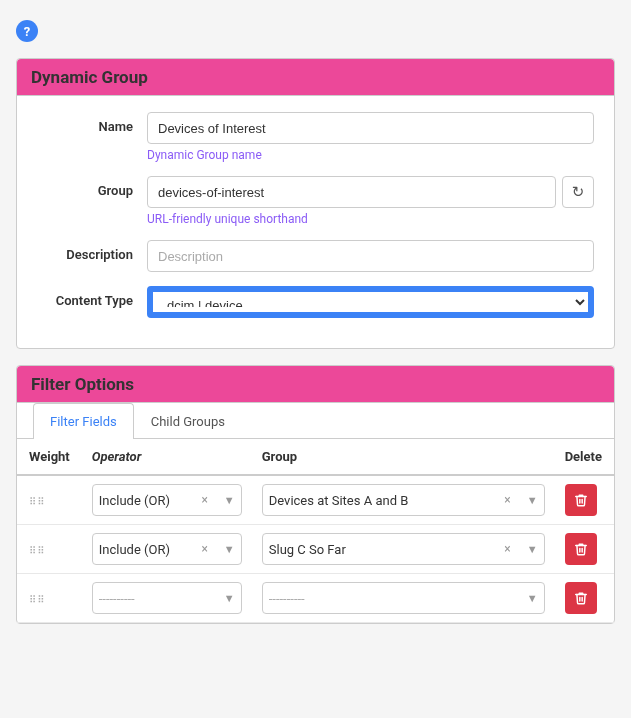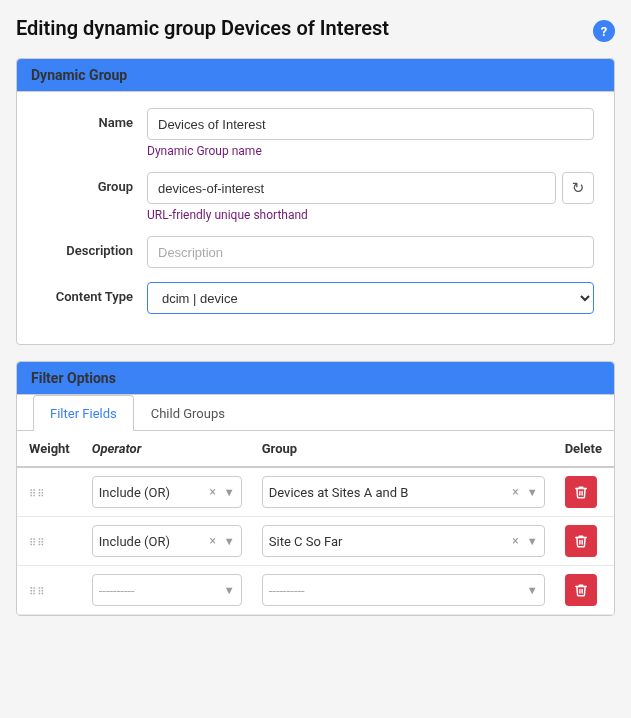--- a/index.html
+++ b/index.html
@@ -38,25 +38,25 @@
       flex-shrink: 0;
       margin-top: 4px;
     }
     .card {
       background: #fff;
       border: 1px solid #ccc;
       border-radius: 4px;
       margin-bottom: 16px;
     }
     .card-header {
-      background: #3b82f6;
+      background: #ec4899;
       border-bottom: 1px solid #ccc;
       padding: 8px 14px;
       font-weight: 700;
-      font-size: 14px;
+      font-size: 17px;
       border-radius: 4px 4px 0 0;
     }
     .card-body {
       padding: 16px 20px;
     }
     .form-row {
       display: flex;
       align-items: flex-start;
       margin-bottom: 14px;
     }
@@ -79,21 +79,21 @@
       border-radius: 4px;
       font-size: 13px;
       color: #333;
       height: 32px;
     }
     .form-input::placeholder {
       color: #aaa;
     }
     .form-hint {
       font-size: 12px;
-      color: #701a75;
+      color: #8b5cf6;
       margin-top: 4px;
     }
     .slug-wrapper {
       display: flex;
       align-items: center;
       gap: 6px;
     }
     .slug-input {
       flex: 1;
       padding: 12px 10px;
@@ -113,21 +113,21 @@
       display: flex;
       align-items: center;
       justify-content: center;
       font-size: 15px;
       color: #555;
       flex-shrink: 0;
     }
     .form-select {
       width: 100%;
       padding: 5px 10px;
-      border: 1px solid #3b82f6;
+      border: 6px solid #3b82f6;
       border-radius: 4px;
       font-size: 13px;
       color: #333;
       height: 32px;
       background: #fff;
       appearance: auto;
     }
     
     .tabs-bar {
       display: flex;
@@ -182,21 +182,21 @@
     }
     .select-with-clear {
       display: flex;
       align-items: center;
       border: 1px solid #ccc;
       border-radius: 4px;
       background: #fff;
       height: 32px;
       padding: 0 6px;
       font-size: 13px;
-      gap: 8px;
+      gap: 16px;
     }
     .select-with-clear span.val {
       flex: 1;
       white-space: nowrap;
       overflow: hidden;
       text-overflow: ellipsis;
     }
     .select-with-clear .clear-x {
       color: #999;
       cursor: pointer;
@@ -224,21 +224,20 @@
     }
     .th-weight { width: 60px; }
     .th-operator { width: 170px; font-style: italic; }
     .th-group { width: auto; }
     .th-delete { width: 60px; }
   </style>
 </head>
 <body>
 
 <div class="page-header">
-  <h1 class="page-title">Editing dynamic group Devices of Interest</h1>
   <div class="help-icon">
     <span>?</span>
   </div>
 </div>
 
 <div class="card">
   <div class="card-header">Dynamic Group</div>
   <div class="card-body">
 
     <div class="form-row">
@@ -327,21 +326,21 @@
             <td><span class="drag-handle">⠿⠿</span></td>
             <td style="width: 160px;">
               <div class="select-with-clear" style="min-width: 140px;">
                 <span class="val">Include (OR)</span>
                 <span class="clear-x">×</span>
                 <span class="arrow">▼</span>
               </div>
             </td>
             <td>
               <div class="select-with-clear" style="min-width: 200px;">
-                <span class="val">Site C So Far</span>
+                <span class="val">Slug C So Far</span>
                 <span class="clear-x">×</span>
                 <span class="arrow">▼</span>
               </div>
             </td>
             <td style="text-align: right;">
               <button class="delete-btn">
                 <svg width="14" height="14" viewBox="0 0 24 24" fill="none" stroke="white" stroke-width="2.5" stroke-linecap="round" stroke-linejoin="round">
                   <polyline points="3 6 5 6 21 6"></polyline>
                   <path d="M19 6l-1 14a2 2 0 0 1-2 2H8a2 2 0 0 1-2-2L5 6"></path>
                   <path d="M10 11v6"></path>

